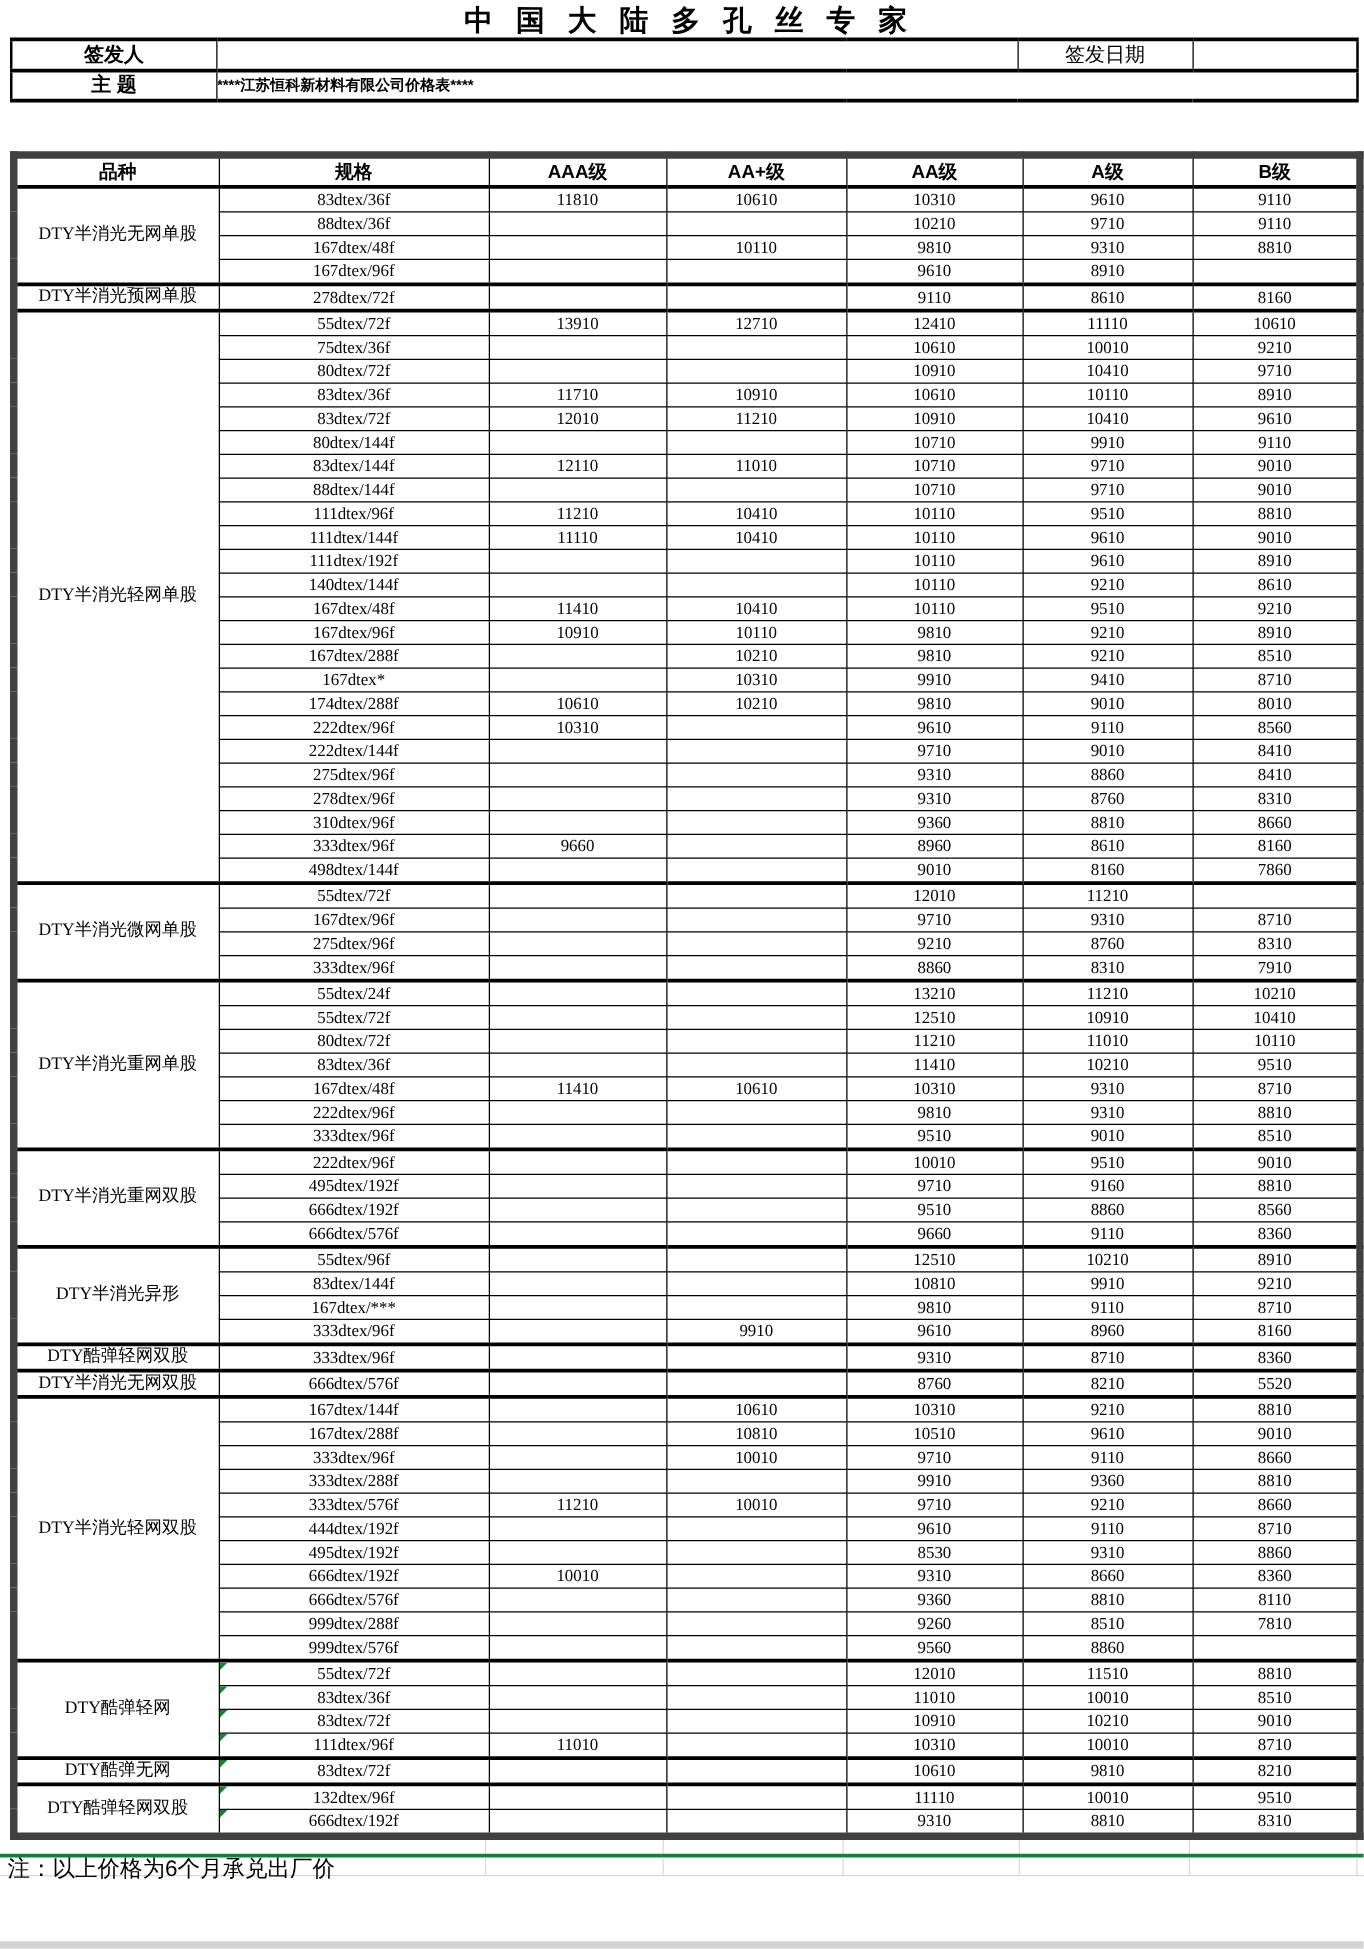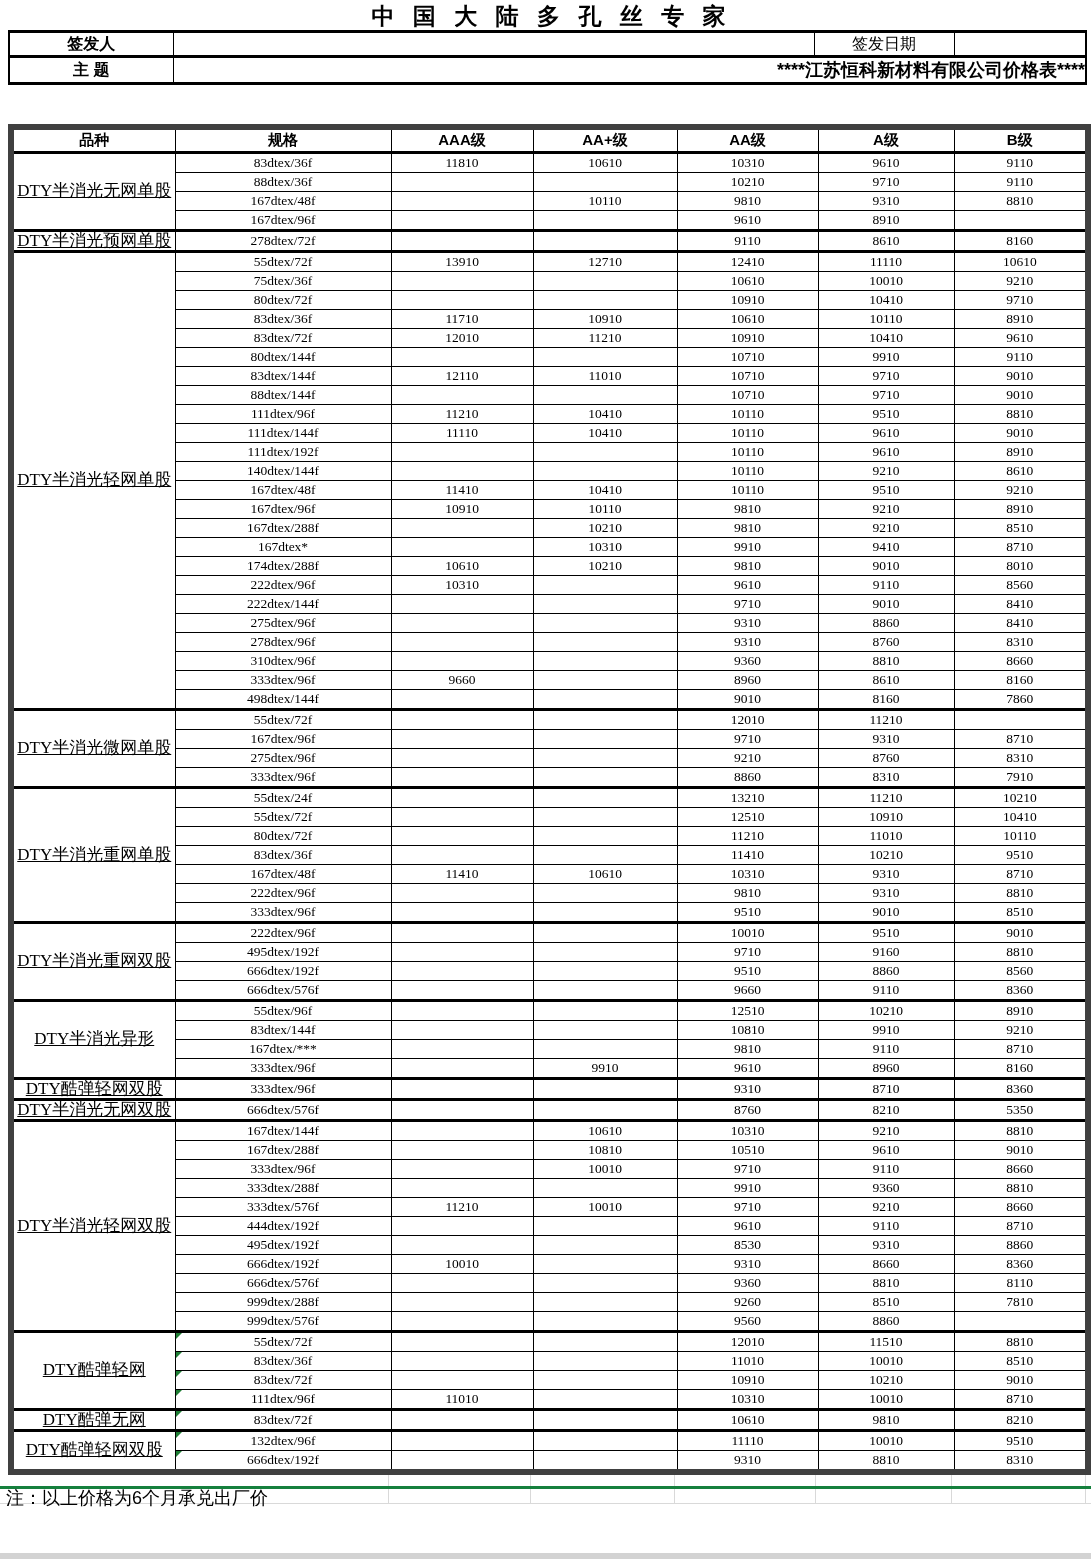--- a/index.html
+++ b/index.html
@@ -14,34 +14,34 @@
   }
   table { border-collapse:collapse; table-layout:fixed; margin-left:8px; }
 
   
   .meta-table { width:1077px; border:2px solid #000; }
   .meta-table td { border:1px solid #000; border-top-width:3px; border-bottom-width:3px; height:25px; overflow:hidden; }
   .meta-table tr.subject-row td { height:22px; }
   .meta-label { text-align:center; font-weight:bold; font-size:16px; }
   .meta-label.light { font-weight:normal; }
   .meta-value { text-align:center; font-family:"Liberation Serif","DejaVu Serif",serif; font-size:15px; }
-  .subject-cell { text-align:right; font-weight:bold; font-size:18px;margin-top:40px; }
+  .subject-cell { text-align:left; font-weight:bold; font-size:12px;margin-top:40px; }
 
   
   .price-table { width:1077px; border:6px solid #404040;margin-top:39px; }
   .price-table th {
     border:1px solid #000; border-bottom:3px solid #000;
     height:25px; font-size:15px; font-weight:bold; text-align:center;
   }
   .price-table td {
     border:1px solid #000; height:18px; text-align:center; vertical-align:middle;
     font-family:"Liberation Serif","DejaVu Serif",serif; font-size:13.5px;
     overflow:hidden; position:relative; line-height:18px;
   }
-  .price-table td.variety { font-size:17px;text-decoration:underline; }
+  .price-table td.variety { font-size:14px; }
   .price-table tr.group-start td { border-top:3px solid #000; }
   .tri {
     position:absolute; top:0; left:0; width:0; height:0;
     border-top:6px solid #1e7e34; border-right:6px solid transparent;
   }
 
   
   .post-grid { position:relative; height:11px; margin-left:0; }
   .note-row {
     position:relative; height:18px; line-height:18px; padding-left:6px;
@@ -500,21 +500,21 @@
         <td>8710</td>
         <td>8360</td>
       </tr>
       <tr class="group-start">
         <td class="variety" rowspan="1">DTY半消光无网双股</td>
         <td>666dtex/576f</td>
         <td></td>
         <td></td>
         <td>8760</td>
         <td>8210</td>
-        <td>5350</td>
+        <td>5520</td>
       </tr>
       <tr class="group-start">
         <td class="variety" rowspan="11">DTY半消光轻网双股</td>
         <td>167dtex/144f</td>
         <td></td>
         <td>10610</td>
         <td>10310</td>
         <td>9210</td>
         <td>8810</td>
       </tr>

